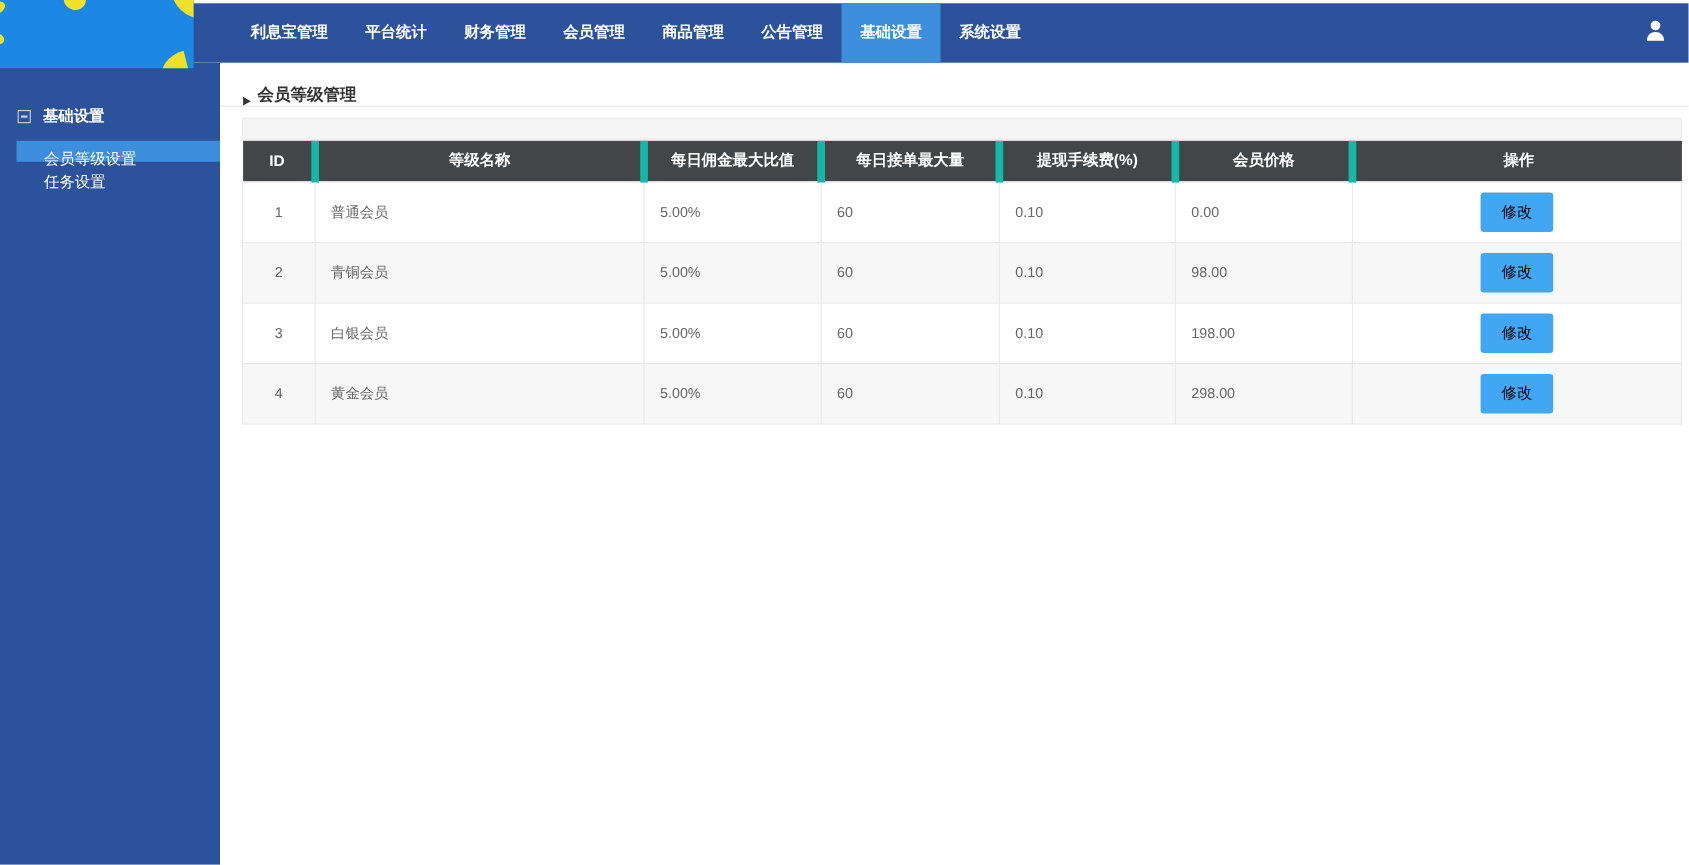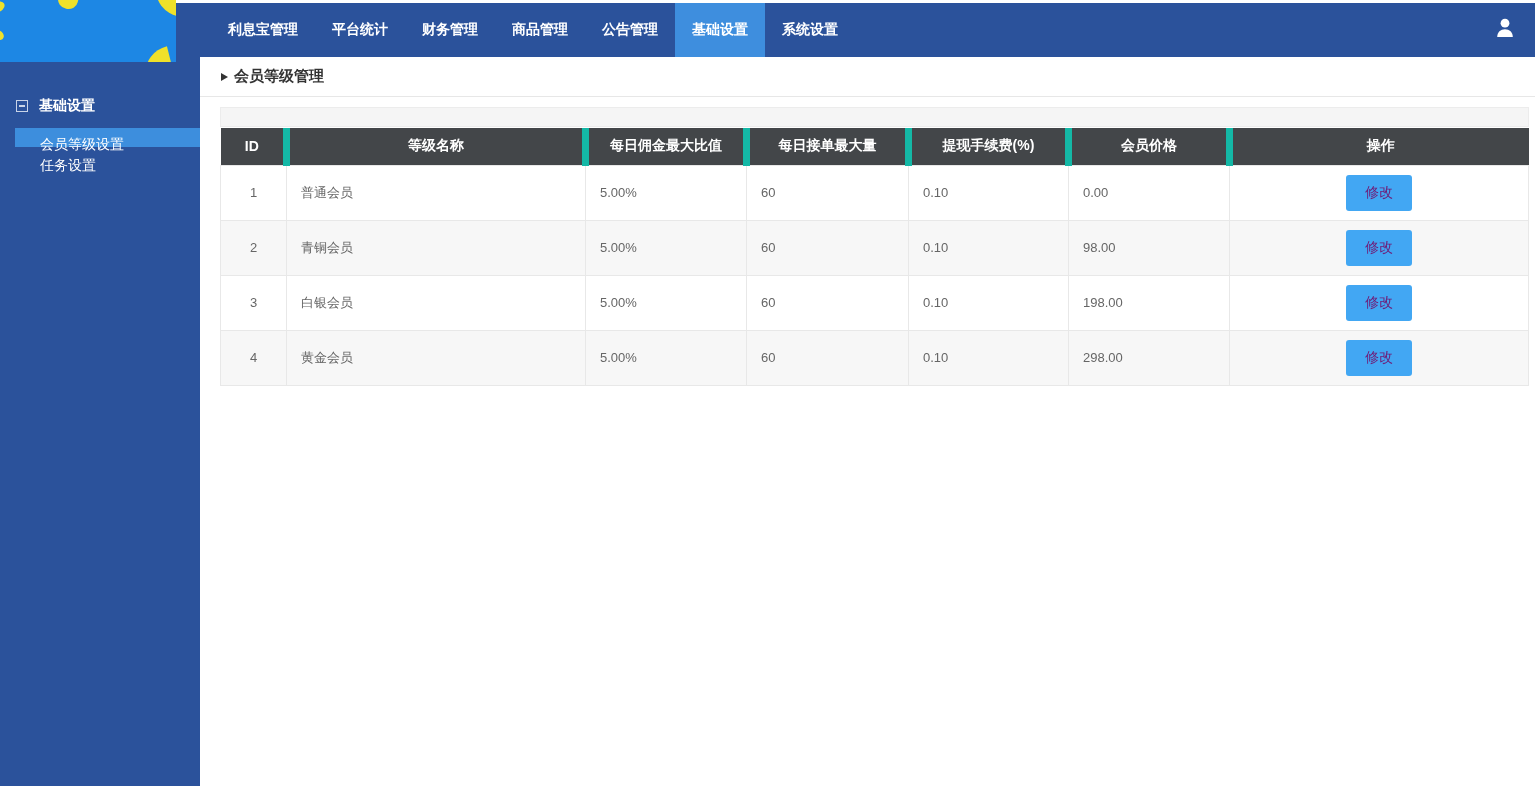--- a/index.html
+++ b/index.html
@@ -59,21 +59,21 @@
     color: #fff; font-size: 14px; cursor: pointer; white-space: nowrap;
   }
   .side-item.active {
     background: var(--sidebar-active-bg, #3d8edd);
     margin-left: 15px; padding-left: 25px;
   }
 
   
   .main { position: absolute; top: 57px; left: 200px; right: 0; bottom: 0; background: #fff; }
   .breadcrumb {
-    height: 40px; display: flex; align-items: center; padding-left: 21px;
+    height: 40px; display: flex; align-items: flex-end; padding-left: 21px;
     border-bottom: 1px solid #e7e7e7; background: #fff;
   }
   .caret {
     width: 0; height: 0; border-left: 7px solid #333;
     border-top: 4.5px solid transparent; border-bottom: 4.5px solid transparent;
     margin-right: 6px;
   }
   .breadcrumb-title { font-size: 15px; font-weight: bold; color: #333; }
 
   .panel { margin: 10px 6px 0 20px; }
@@ -85,33 +85,34 @@
     height: 37px; text-align: center; border-left: 7px solid #14b8a6;
   }
   thead th:first-child { border-left: none; }
   tbody td {
     height: 55px; background: #fff; border: 1px solid #e8e8e8;
     font-size: 13px; color: #666; padding-left: 14px;
   }
   tbody tr.stripe td { background: #f7f7f7; }
   tbody td.center { text-align: center; padding-left: 0; }
   .btn-edit {
-    background: var(--btn-bg, #42a7f3); color: #701a75; border: none; border-radius: 3px;
+    background: var(--btn-bg, #42a7f3); color: #000000; border: none; border-radius: 3px;
     padding: 9px 19px; font-size: 14px; cursor: pointer; font-family: inherit;
   }
 </style>
 </head>
 <body>
 
 <div class="topbar">
   <div class="nav-bar">
     <div class="nav-items">
         <div class="nav-item">利息宝管理</div>
         <div class="nav-item">平台统计</div>
         <div class="nav-item">财务管理</div>
+        <div class="nav-item">会员管理</div>
         <div class="nav-item">商品管理</div>
         <div class="nav-item">公告管理</div>
         <div class="nav-item active">基础设置</div>
         <div class="nav-item">系统设置</div>
       </div>
     <div class="user-btn">
       <span>
         <svg viewBox="0 0 24 24" width="24" height="24">
           <circle cx="12" cy="7.2" r="4.4" fill="#ffffff"></circle>
           <path d="M4.2 21 C4.2 16 7.6 13.2 12 13.2 C16.4 13.2 19.8 16 19.8 21 Z" fill="#ffffff"></path>

